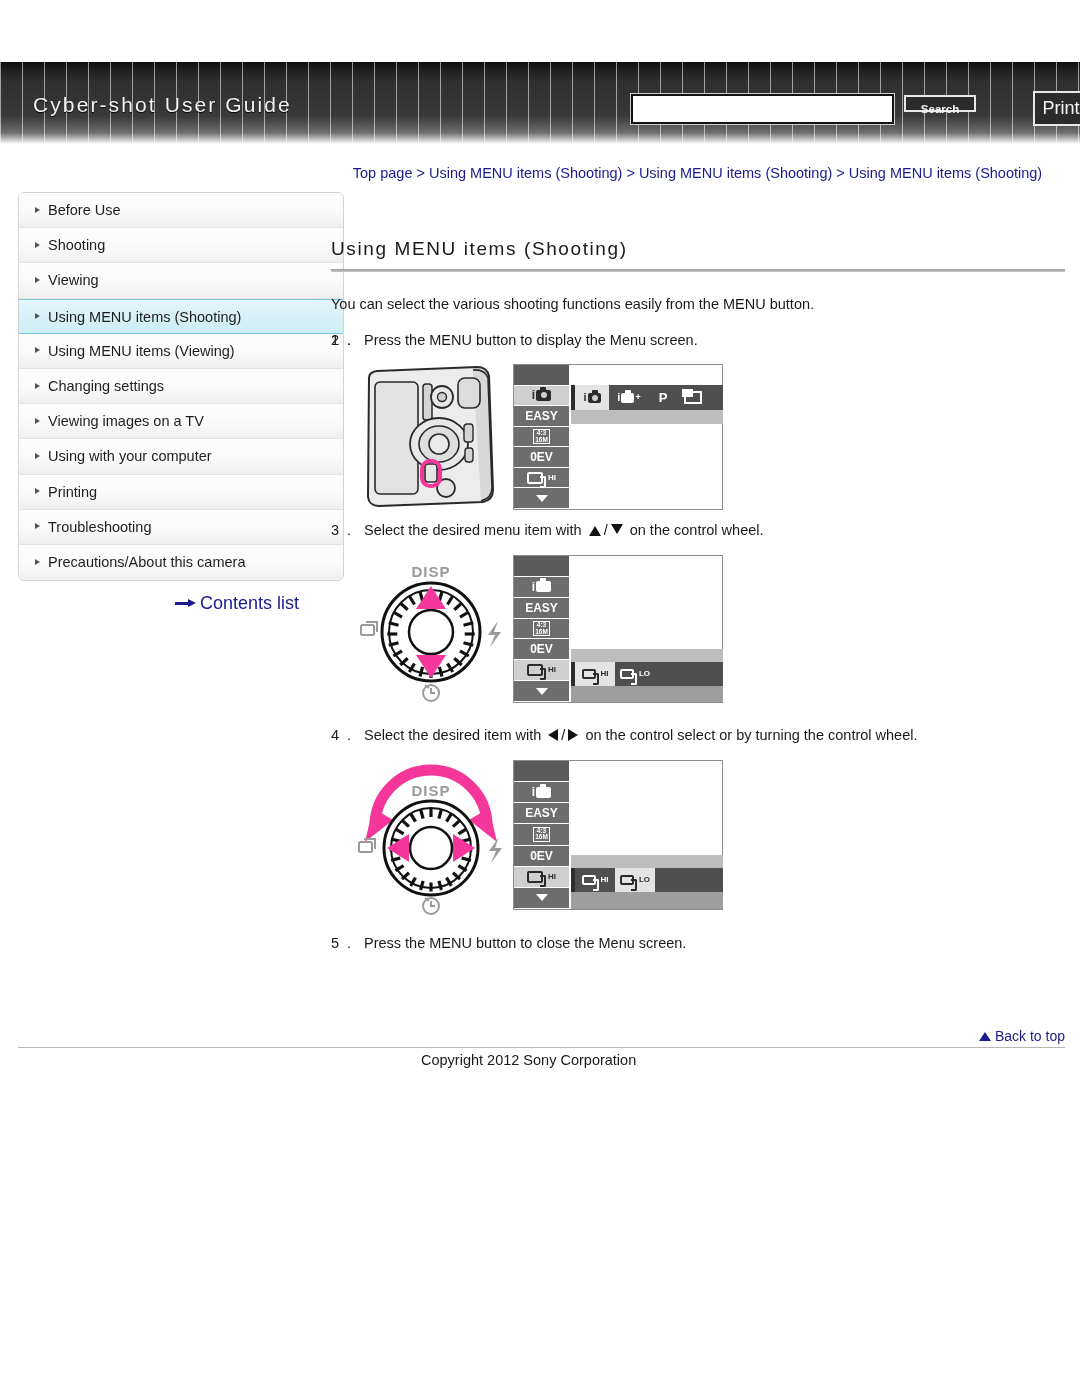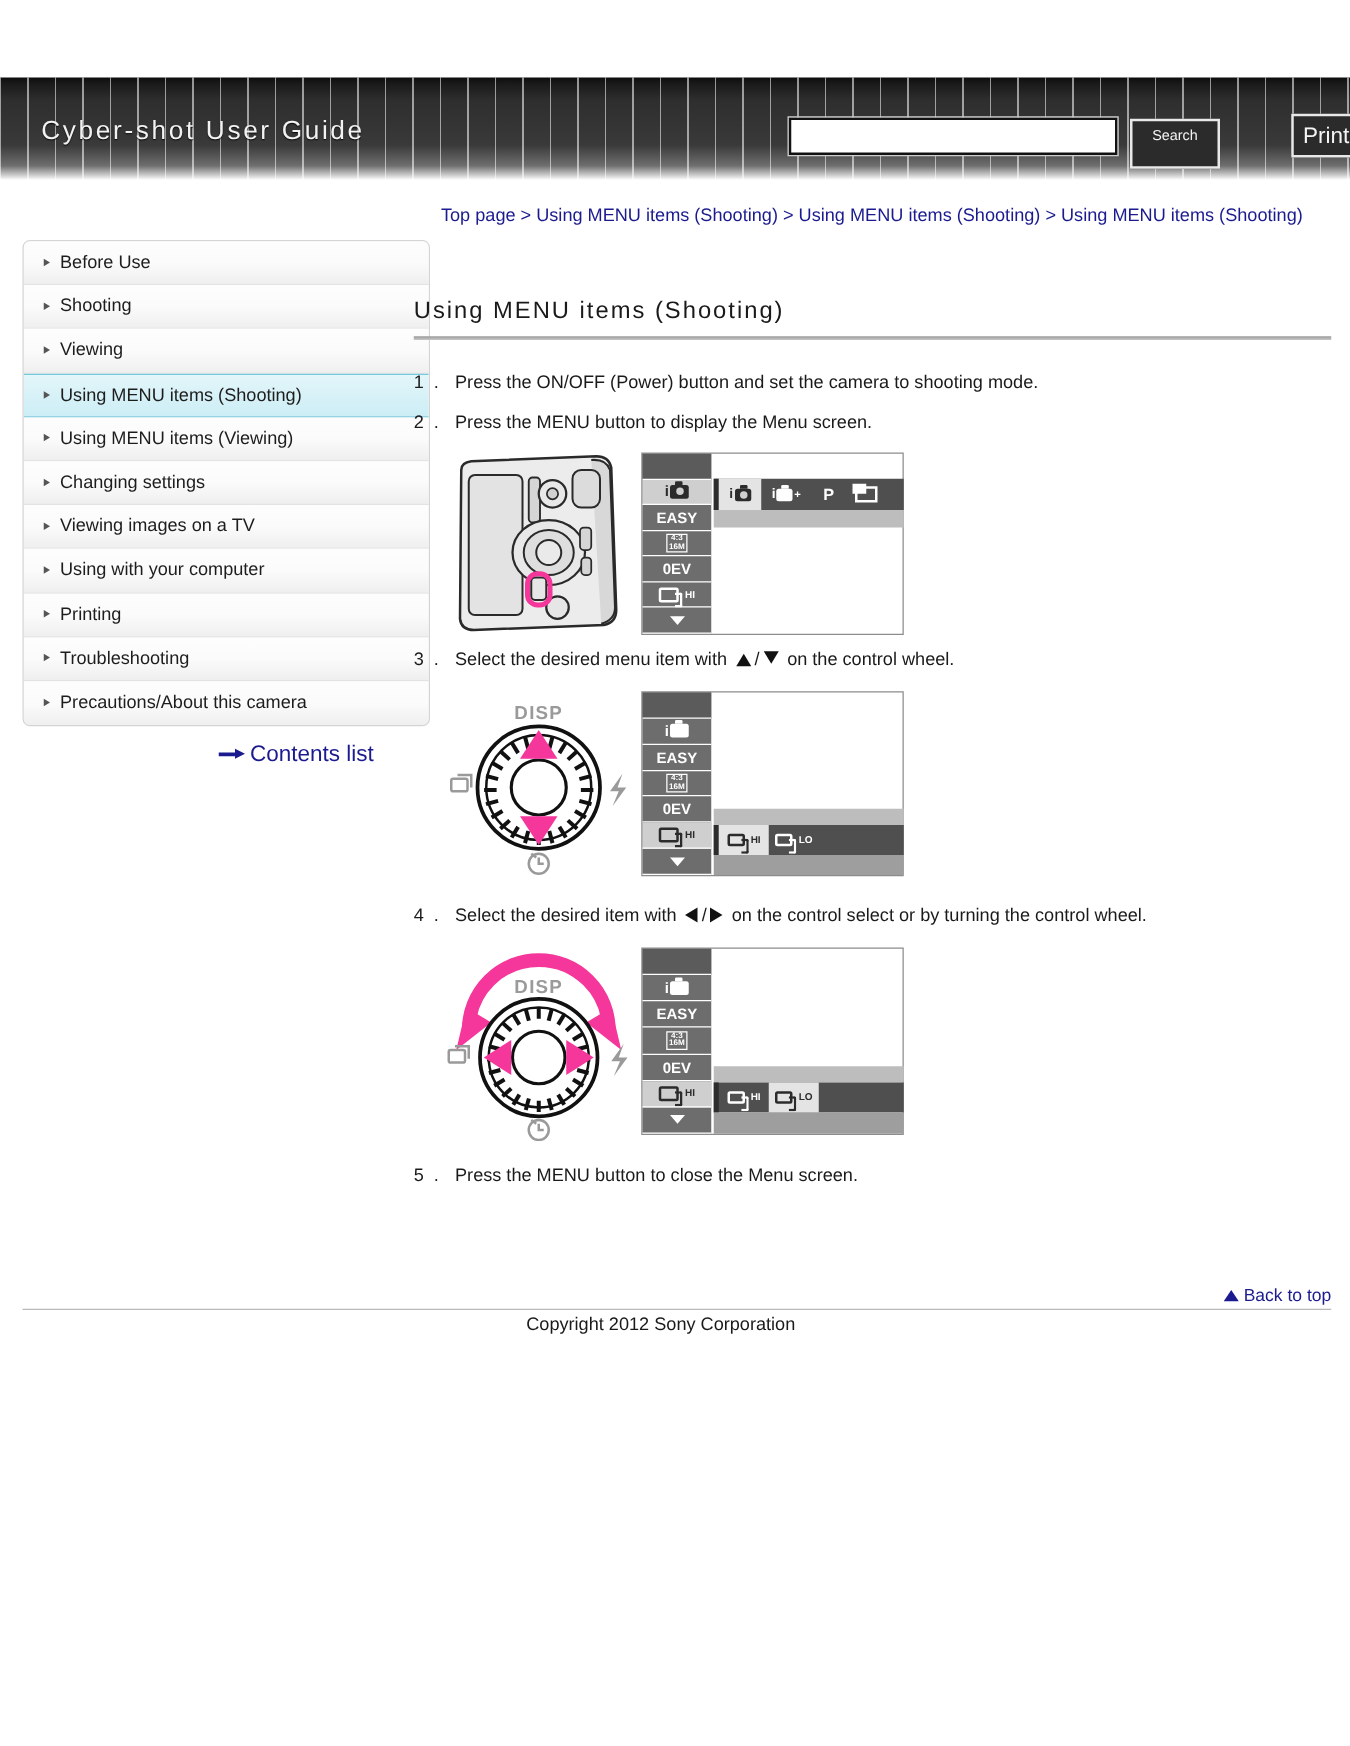--- a/index.html
+++ b/index.html
@@ -56,23 +56,24 @@
     background: #2b2b2b;
     border: 2px solid #e8e8e8;
     color: #f4f4f4;
     font-family: "Liberation Sans", sans-serif;
     text-align: center;
     cursor: pointer;
     white-space: nowrap;
   }
   .btn-search {
     left: 904px; top: 95px;
-    width: 72px; height: 40px;
+    width: 72px; height: 17px;
     font-size: 11.5px;
     line-height: 24px;
+    font-weight: bold;
   }
   .btn-print {
     left: 991px; top: 91px;
     width: 56px; height: 35px;
     font-size: 18px;
     line-height: 31px;
     margin-left: 42px;
   }
 
   
@@ -419,24 +420,24 @@
 
 <div class="contents-link">
   <span class="arrow"></span><span>Contents list</span>
 </div>
 
 <div class="main">
 
   <h1 class="page-title">Using MENU items (Shooting)</h1>
   <div class="title-rule"></div>
 
+  <div class="intro">You can select the various shooting functions easily from the MENU button.</div>
 
   <div class="step">
     <span class="num">1 .</span>
-    <span>Press the ON/OFF (Power) button and set the camera to shooting mode.</span>
   </div>
 
   <div class="step">
     <span class="num">2 .</span>
     <span>Press the MENU button to display the Menu screen.</span>
   </div>
 
   <div class="fig" style="height:150px;">
 
     <svg width="140" height="148" viewBox="0 0 140 148" style="position:absolute;left:8px;top:2px;">

